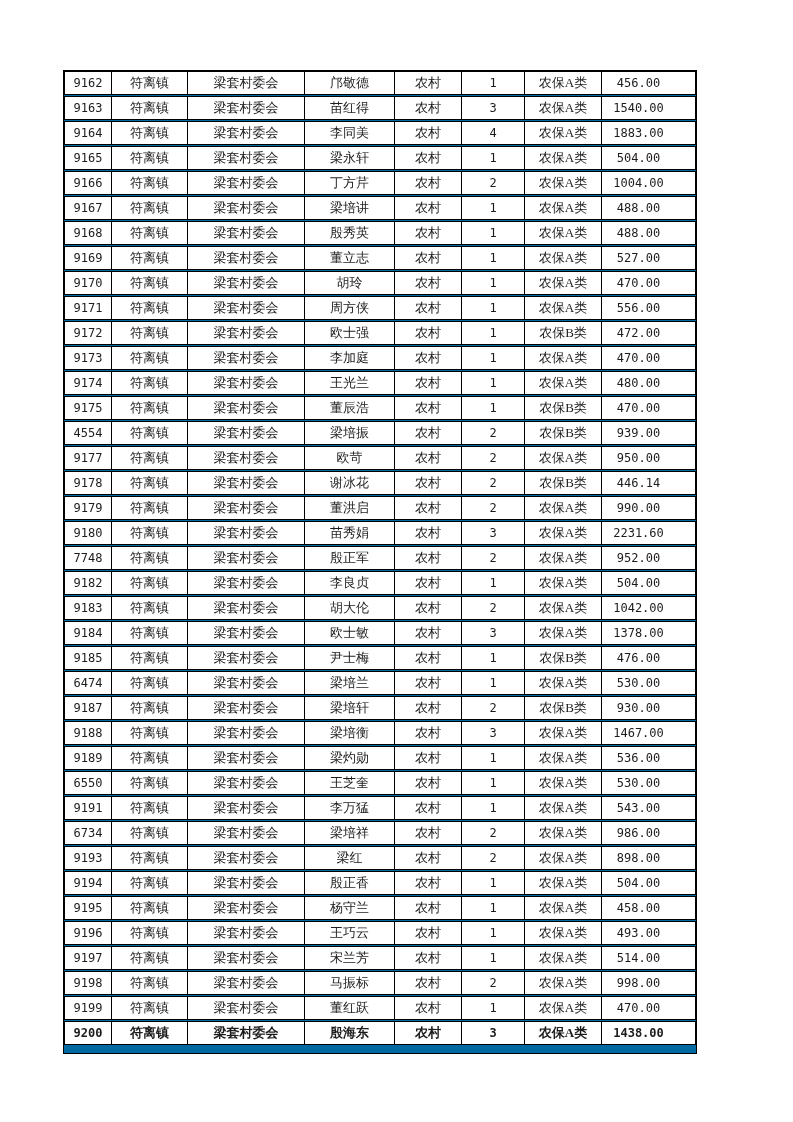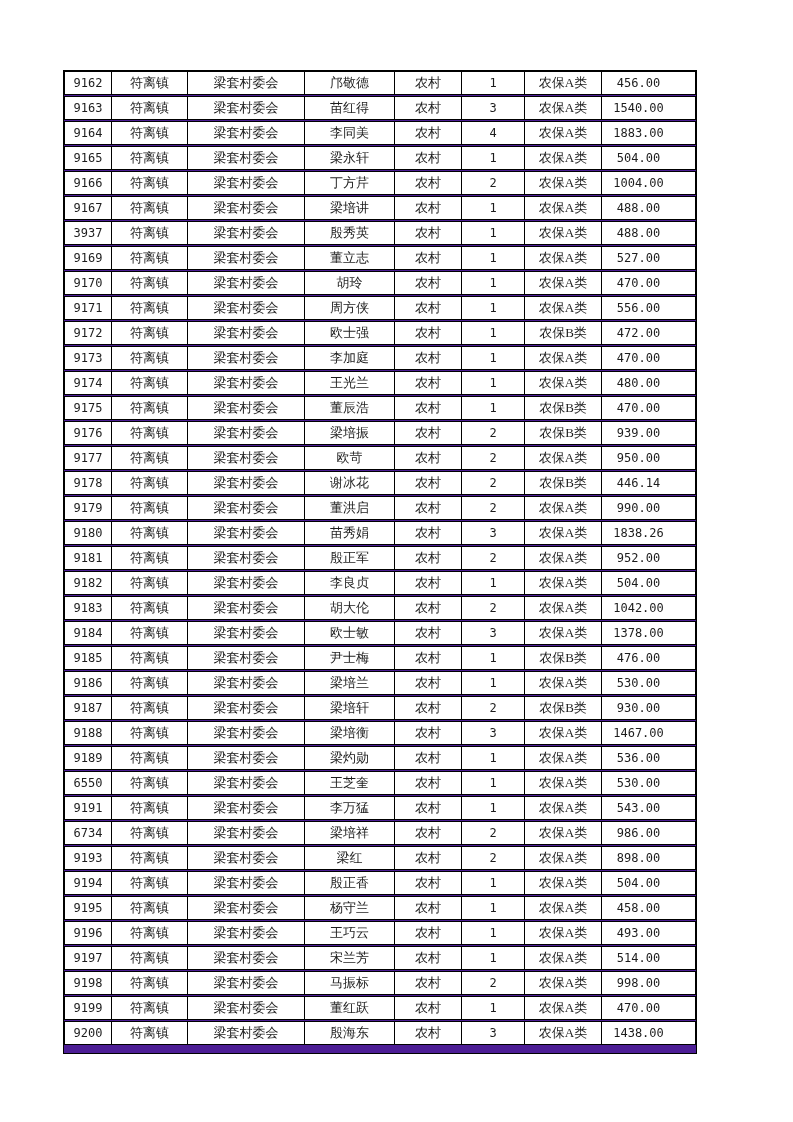--- a/index.html
+++ b/index.html
@@ -5,27 +5,27 @@
   html,body{margin:0;padding:0;}
   body{
     width:793px;height:1122px;
     background:#ffffff;
     font-family:"Liberation Serif","DejaVu Serif",serif;
     position:relative;
   }
   .page{position:absolute;inset:0;background:#ffffff;}
   .roster-table{
     position:absolute;left:63px;top:70px;width:634px;
-    border:1px solid #000;box-sizing:border-box;background:#4c1d95;
+    border:1px solid #000;box-sizing:border-box;background:#0369a1;
   }
   .row{
     display:flex;height:24px;box-sizing:border-box;
     border:1px solid #000;background:#ffffff;margin-bottom:1px;
   }
-  .row:last-child{margin-bottom:8px;}
+  .row:last-child{margin-bottom:8px;font-weight:bold;}
   .cell{
     display:flex;align-items:center;justify-content:center;
     box-sizing:border-box;border-left:1px solid #000;
     font-size:13px;color:#1c1c1c;
     overflow:hidden;white-space:nowrap;
   }
   .cell:first-child{border-left:none;}
   .num{font-family:"DejaVu Sans Mono","Liberation Mono",monospace;font-size:12px;}
   .c0{width:46px;}
   .c1{width:76px;}
@@ -96,21 +96,21 @@
     <div class="cell c0 num">9167</div>
     <div class="cell c1">符离镇</div>
     <div class="cell c2">梁套村委会</div>
     <div class="cell c3">梁培讲</div>
     <div class="cell c4">农村</div>
     <div class="cell c5 num">1</div>
     <div class="cell c6">农保A类</div>
     <div class="cell c7 num">488.00</div>
   </div>
         <div class="row">
-    <div class="cell c0 num">3937</div>
+    <div class="cell c0 num">9168</div>
     <div class="cell c1">符离镇</div>
     <div class="cell c2">梁套村委会</div>
     <div class="cell c3">殷秀英</div>
     <div class="cell c4">农村</div>
     <div class="cell c5 num">1</div>
     <div class="cell c6">农保A类</div>
     <div class="cell c7 num">488.00</div>
   </div>
         <div class="row">
     <div class="cell c0 num">9169</div>
@@ -176,21 +176,21 @@
     <div class="cell c0 num">9175</div>
     <div class="cell c1">符离镇</div>
     <div class="cell c2">梁套村委会</div>
     <div class="cell c3">董辰浩</div>
     <div class="cell c4">农村</div>
     <div class="cell c5 num">1</div>
     <div class="cell c6">农保B类</div>
     <div class="cell c7 num">470.00</div>
   </div>
         <div class="row">
-    <div class="cell c0 num">9176</div>
+    <div class="cell c0 num">4554</div>
     <div class="cell c1">符离镇</div>
     <div class="cell c2">梁套村委会</div>
     <div class="cell c3">梁培振</div>
     <div class="cell c4">农村</div>
     <div class="cell c5 num">2</div>
     <div class="cell c6">农保B类</div>
     <div class="cell c7 num">939.00</div>
   </div>
         <div class="row">
     <div class="cell c0 num">9177</div>
@@ -223,24 +223,24 @@
     <div class="cell c7 num">990.00</div>
   </div>
         <div class="row">
     <div class="cell c0 num">9180</div>
     <div class="cell c1">符离镇</div>
     <div class="cell c2">梁套村委会</div>
     <div class="cell c3">苗秀娟</div>
     <div class="cell c4">农村</div>
     <div class="cell c5 num">3</div>
     <div class="cell c6">农保A类</div>
-    <div class="cell c7 num">1838.26</div>
-  </div>
-        <div class="row">
-    <div class="cell c0 num">9181</div>
+    <div class="cell c7 num">2231.60</div>
+  </div>
+        <div class="row">
+    <div class="cell c0 num">7748</div>
     <div class="cell c1">符离镇</div>
     <div class="cell c2">梁套村委会</div>
     <div class="cell c3">殷正军</div>
     <div class="cell c4">农村</div>
     <div class="cell c5 num">2</div>
     <div class="cell c6">农保A类</div>
     <div class="cell c7 num">952.00</div>
   </div>
         <div class="row">
     <div class="cell c0 num">9182</div>
@@ -276,21 +276,21 @@
     <div class="cell c0 num">9185</div>
     <div class="cell c1">符离镇</div>
     <div class="cell c2">梁套村委会</div>
     <div class="cell c3">尹士梅</div>
     <div class="cell c4">农村</div>
     <div class="cell c5 num">1</div>
     <div class="cell c6">农保B类</div>
     <div class="cell c7 num">476.00</div>
   </div>
         <div class="row">
-    <div class="cell c0 num">9186</div>
+    <div class="cell c0 num">6474</div>
     <div class="cell c1">符离镇</div>
     <div class="cell c2">梁套村委会</div>
     <div class="cell c3">梁培兰</div>
     <div class="cell c4">农村</div>
     <div class="cell c5 num">1</div>
     <div class="cell c6">农保A类</div>
     <div class="cell c7 num">530.00</div>
   </div>
         <div class="row">
     <div class="cell c0 num">9187</div>

